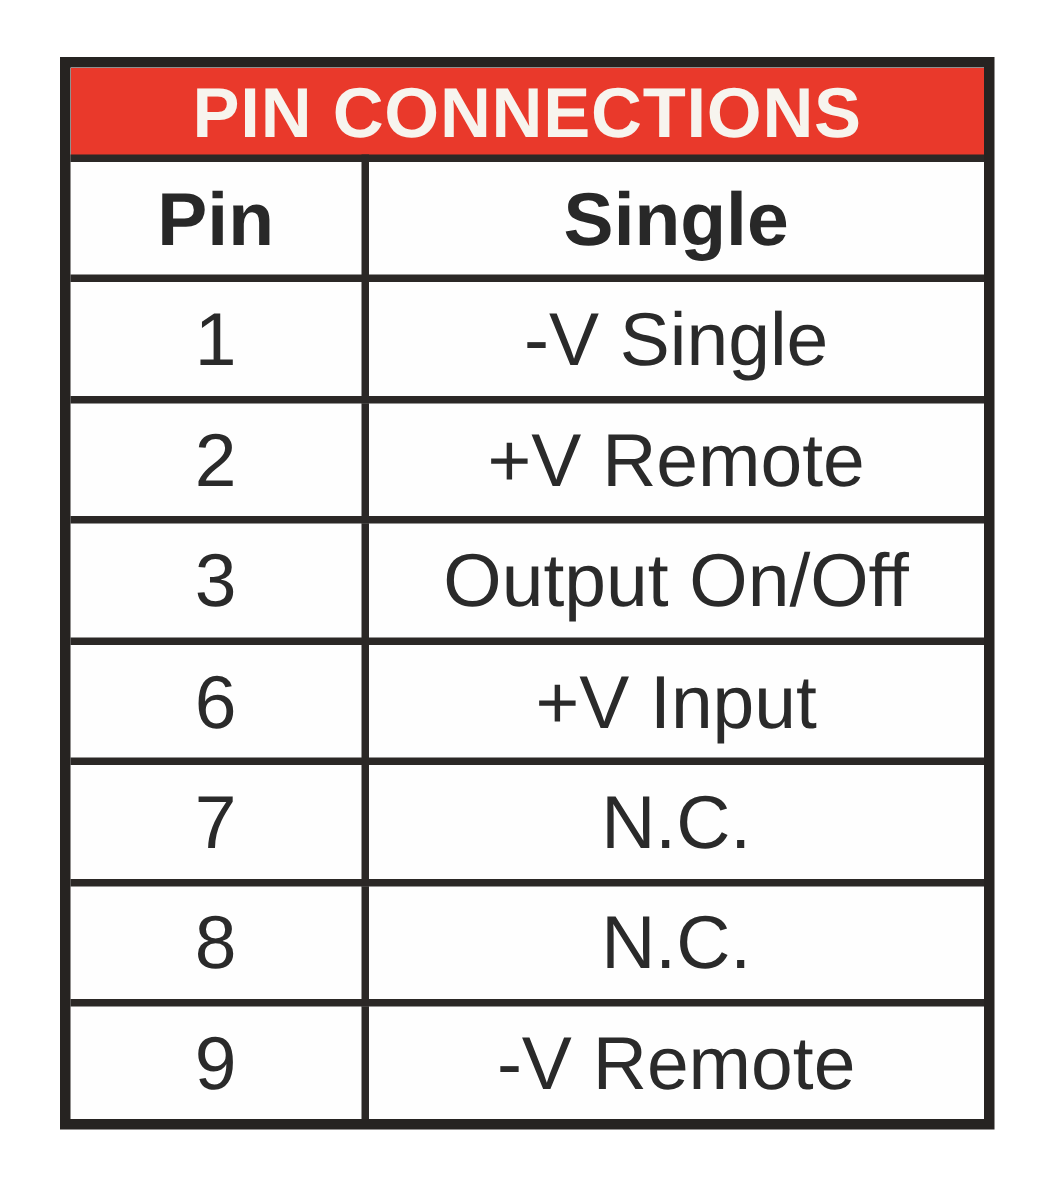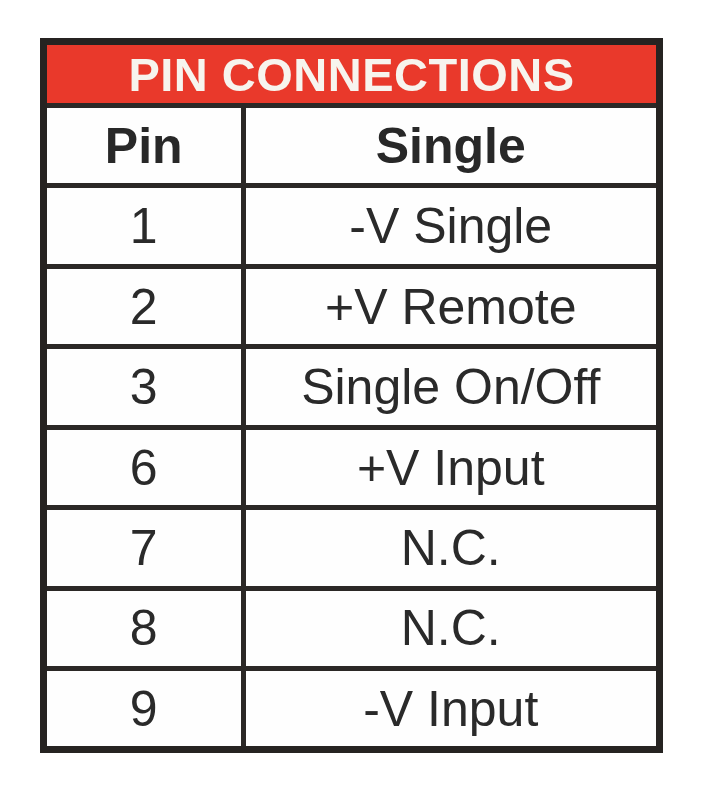--- a/index.html
+++ b/index.html
@@ -97,34 +97,34 @@
       <tr>
         <td class="cell">1</td>
         <td class="cell">-V Single</td>
       </tr>
       <tr>
         <td class="cell">2</td>
         <td class="cell">+V Remote</td>
       </tr>
       <tr>
         <td class="cell">3</td>
-        <td class="cell">Single On/Off</td>
+        <td class="cell">Output On/Off</td>
       </tr>
       <tr>
         <td class="cell">6</td>
         <td class="cell">+V Input</td>
       </tr>
       <tr>
         <td class="cell">7</td>
         <td class="cell">N.C.</td>
       </tr>
       <tr>
         <td class="cell">8</td>
         <td class="cell">N.C.</td>
       </tr>
       <tr>
         <td class="cell">9</td>
-        <td class="cell">-V Input</td>
+        <td class="cell">-V Remote</td>
       </tr>
     </tbody>
       </table>
   </div>
 </div>
 
 </body></html>

